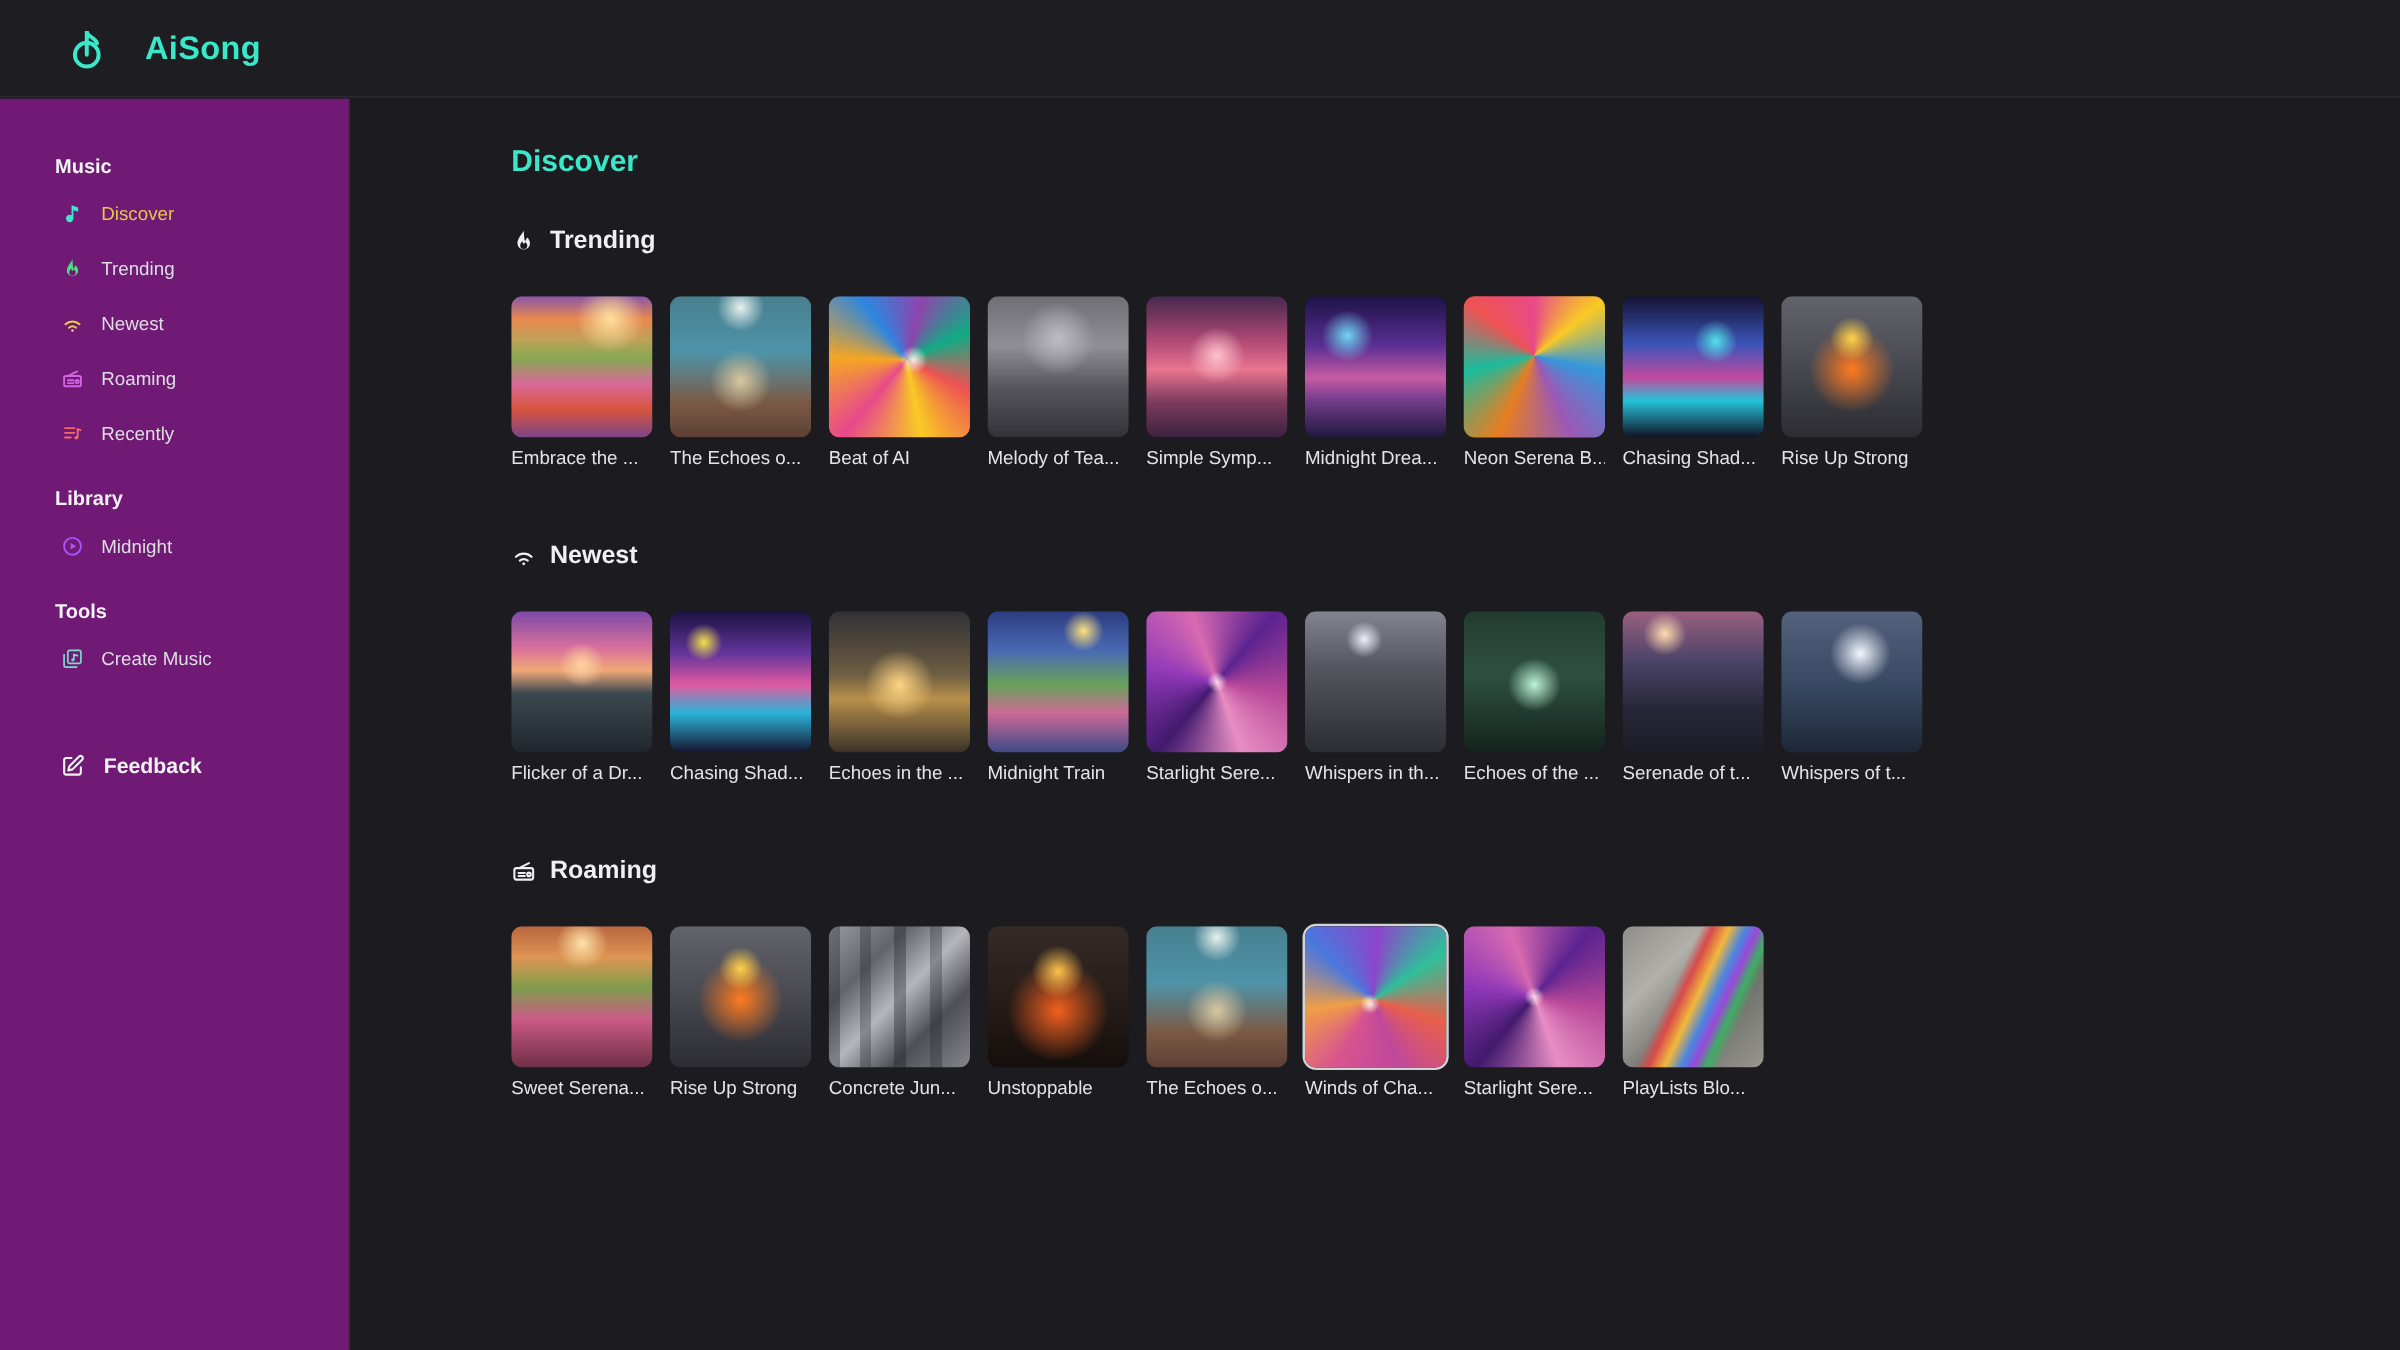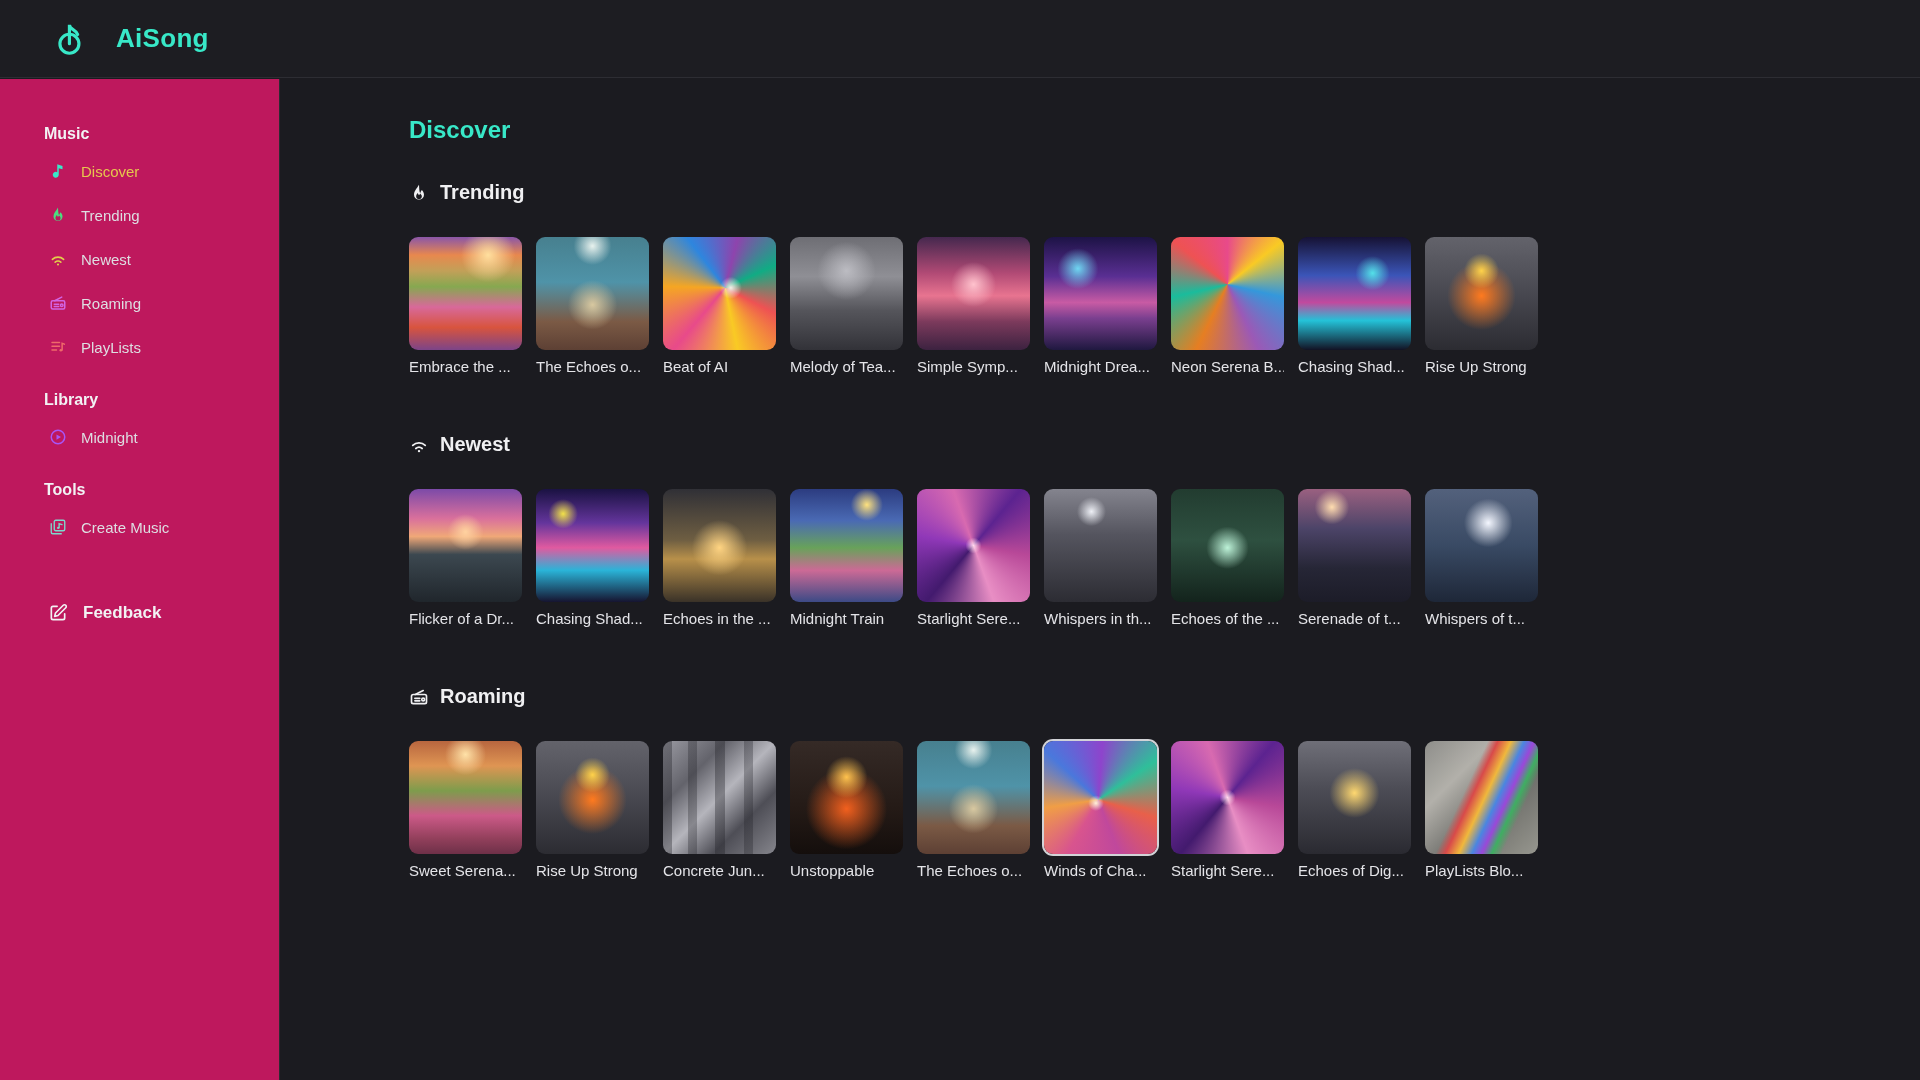--- a/index.html
+++ b/index.html
@@ -8,21 +8,21 @@
   .app { position:relative; width:1920px; height:1080px; background:#1b1b20; overflow:hidden; }
 
   
   .header { position:absolute; top:0; left:0; right:0; height:78px; background:#1d1d22;
             border-bottom:1px solid #2d2d33; display:flex; align-items:center; padding-left:52px; }
   .logo { width:38px; height:38px; color:#38e8c8; }
   .logo svg { width:38px; height:38px; }
   .brand { margin-left:26px; font-size:26px; font-weight:700; color:#38e8c8; letter-spacing:.3px; }
 
   
-  .sidebar { position:absolute; top:79px; left:0; bottom:0; width:280px; background:#be185d;
+  .sidebar { position:absolute; top:79px; left:0; bottom:0; width:280px; background:#701a75;
              border-right:1px solid #2b2b31; padding:40px 0 0 0; display:flex; flex-direction:column; }
   .nav-group { margin-bottom:16px; }
   .nav-group-title { padding-left:44px; font-size:16px; font-weight:700; color:#f2f2f4; height:30px; line-height:30px; }
   .nav-item { display:flex; align-items:center; height:44px; padding-left:49px; cursor:pointer; color:#dedee2; }
   .nav-item .label { font-size:15px; margin-left:14px; }
   .nav-item.active .label { color:#e6c74e; }
   .nav-icon { width:18px; height:18px; display:inline-flex; }
   .nav-icon svg { width:18px; height:18px; }
   .feedback { display:flex; align-items:center; margin-top:38px; padding-left:48px; color:#f2f2f4; cursor:pointer; }
   .feedback .nav-icon, .feedback .nav-icon svg { width:20px; height:20px; }
@@ -99,21 +99,21 @@
             <span class="label">Roaming</span>
           </div>
           <div class="nav-item">
             <span class="nav-icon" style="color: rgb(239, 106, 106);">
               <svg viewBox="0 0 24 24" fill="none" stroke="currentColor" stroke-width="2" stroke-linecap="round">
                 <path d="M4 6h10M4 11h10M4 16h6"></path>
                 <path d="M17.5 16V7.2l3 1"></path>
                 <circle cx="15.8" cy="16.3" r="1.8" fill="currentColor" stroke="none"></circle>
               </svg>
             </span>
-            <span class="label">PlayLists</span>
+            <span class="label">Recently</span>
           </div>
         </div>
         <div class="nav-group">
           <div class="nav-group-title">Library</div>
           <div class="nav-item">
             <span class="nav-icon" style="color: rgb(168, 85, 247);">
               <svg viewBox="0 0 24 24" fill="none" stroke="currentColor" stroke-width="2">
                 <circle cx="12" cy="12" r="9"></circle>
                 <path d="M10 8.5l6 3.5-6 3.5z" fill="currentColor" stroke="none"></path>
               </svg>
@@ -283,24 +283,20 @@
             </div>
             <div class="tile selected">
               <div class="tile-art" style="background: radial-gradient(circle at 46% 55%, rgb(255, 242, 216) 0%, rgba(0, 0, 0, 0) 9%), conic-gradient(from 210deg at 48% 52%, rgb(216, 84, 142), rgb(240, 158, 70), rgb(74, 120, 220), rgb(142, 68, 204), rgb(47, 191, 154), rgb(232, 96, 74), rgb(192, 72, 156), rgb(216, 84, 142));"></div>
               <div class="tile-label">Winds of Cha...</div>
             </div>
             <div class="tile">
               <div class="tile-art" style="background: radial-gradient(circle, rgb(255, 216, 236) 0%, rgba(0, 0, 0, 0) 10%), conic-gradient(from 40deg, rgb(92, 35, 144), rgb(184, 72, 152), rgb(232, 142, 196), rgb(67, 26, 110), rgb(144, 56, 184), rgb(216, 106, 176), rgb(92, 35, 144));"></div>
               <div class="tile-label">Starlight Sere...</div>
             </div>
             <div class="tile">
-              <div class="tile-art" style="background: radial-gradient(circle at 50% 46%, rgb(255, 216, 112) 0%, rgba(0, 0, 0, 0) 30%), linear-gradient(rgb(111, 111, 120) 0%, rgb(78, 78, 87) 40%, rgb(42, 42, 49) 100%);"></div>
-              <div class="tile-label">Echoes of Dig...</div>
-            </div>
-            <div class="tile">
               <div class="tile-art" style="background: linear-gradient(115deg, rgba(0, 0, 0, 0) 0%, rgba(0, 0, 0, 0) 38%, rgb(216, 74, 74) 44%, rgb(240, 184, 60) 52%, rgb(74, 134, 224) 60%, rgb(154, 72, 216) 66%, rgb(63, 174, 98) 72%, rgba(0, 0, 0, 0) 78%), linear-gradient(135deg, rgb(142, 142, 138) 0%, rgb(178, 176, 170) 30%, rgb(108, 108, 104) 62%, rgb(151, 151, 143) 100%);"></div>
               <div class="tile-label">PlayLists Blo...</div>
             </div>
           </div>
         </div>
       </div>
   </div>
 
 </div>
 

